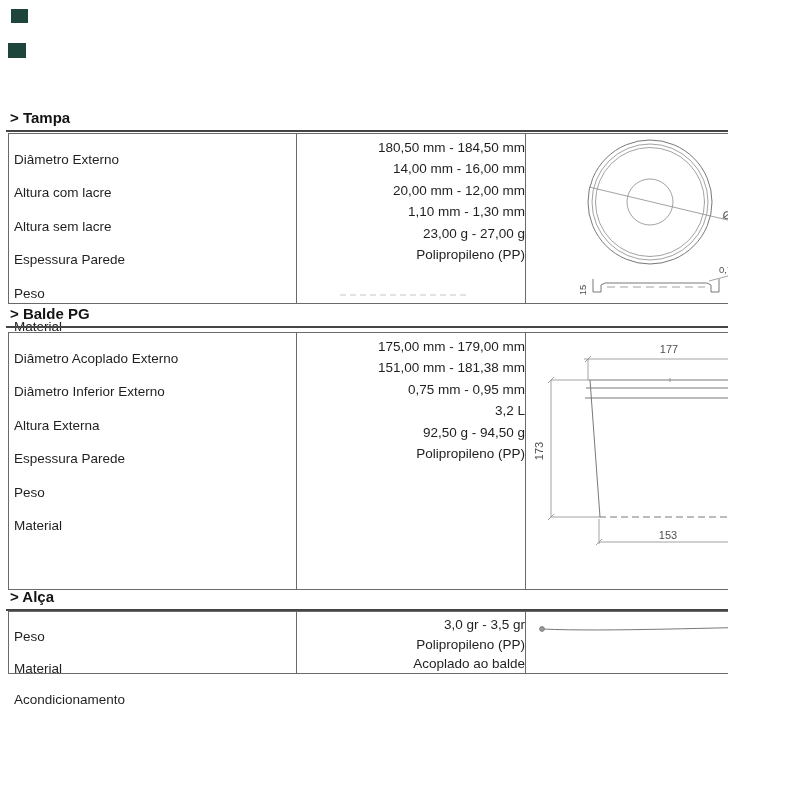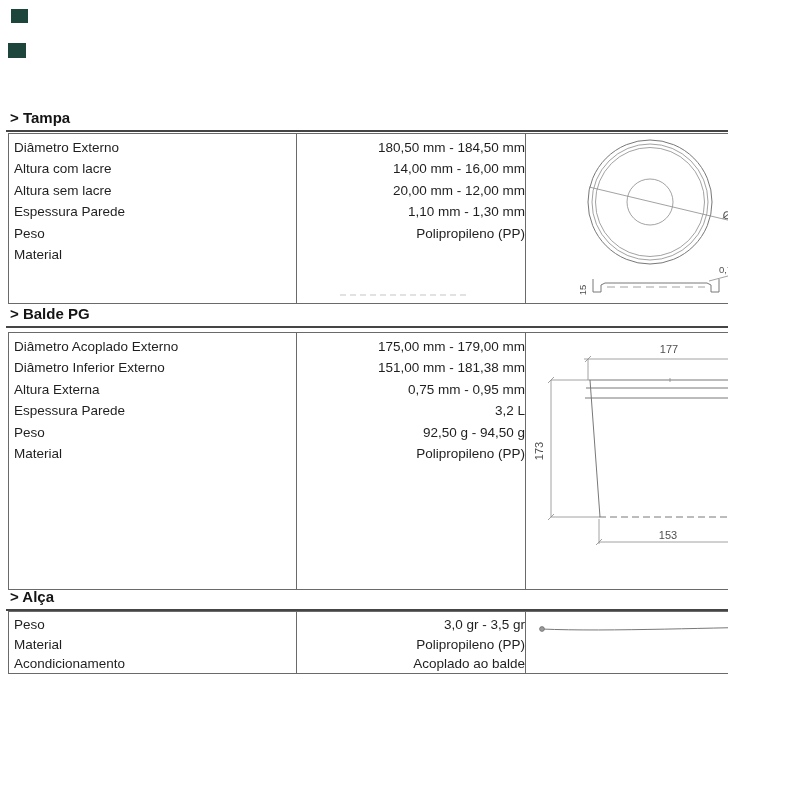--- a/index.html
+++ b/index.html
@@ -21,21 +21,21 @@
   #table-tampa{top:133px;height:169px;}
   #table-balde{top:332px;height:256px;}
   #table-alca{top:611px;height:61px;}
 
   .col-labels{position:absolute;left:0;top:0;bottom:0;width:287px;padding-top:3px;}
   .col-values{position:absolute;left:287px;top:0;bottom:0;width:228px;
         border-left:1px solid #6a6a6a;text-align:right;padding-top:3px;}
   .col-drawing{position:absolute;left:516px;top:0;bottom:0;width:264px;
         border-left:1px solid #6a6a6a;}
   .cell{font-size:13.5px;line-height:21.4px;white-space:nowrap;}
-  .col-labels .cell{padding-left:5px;}
+  .col-labels .cell{padding-left:5px;margin-top:12px;}
   #table-alca .cell{line-height:19.5px;}
 
   svg{display:block;}
   .dwg-line{stroke:#787878;stroke-width:1;fill:none;}
   .dwg-thin{stroke:#8a8a8a;stroke-width:0.8;fill:none;}
   .dwg-text{fill:#4f4f4f;font-size:11px;font-family:"Liberation Sans",sans-serif;}
   .dwg-text-sm{fill:#4f4f4f;font-size:9.5px;font-family:"Liberation Sans",sans-serif;}
 
   #watermark{position:absolute;left:340px;top:294px;width:126px;height:0;
         border-top:2px dashed #e2e2e2;}
@@ -57,20 +57,21 @@
       <div class="cell">Altura sem lacre</div>
       <div class="cell">Espessura Parede</div>
       <div class="cell">Peso</div>
       <div class="cell">Material</div>
     </div>
     <div class="col-values">
       <div class="cell">180,50 mm - 184,50 mm</div>
       <div class="cell">14,00 mm - 16,00 mm</div>
       <div class="cell">20,00 mm - 12,00 mm</div>
       <div class="cell">1,10 mm - 1,30 mm</div>
+      <div class="cell">23,00 g - 27,00 g</div>
       <div class="cell">Polipropileno (PP)</div>
     </div>
     <div class="col-drawing">
       <svg width="264" height="167" viewBox="0 0 264 167">
 
         <circle class="dwg-line" cx="124" cy="68" r="62"></circle>
         <circle class="dwg-thin" cx="124" cy="68" r="58"></circle>
         <circle class="dwg-thin" cx="124" cy="68" r="54.5"></circle>
         <circle class="dwg-thin" cx="124" cy="68" r="23"></circle>
 

